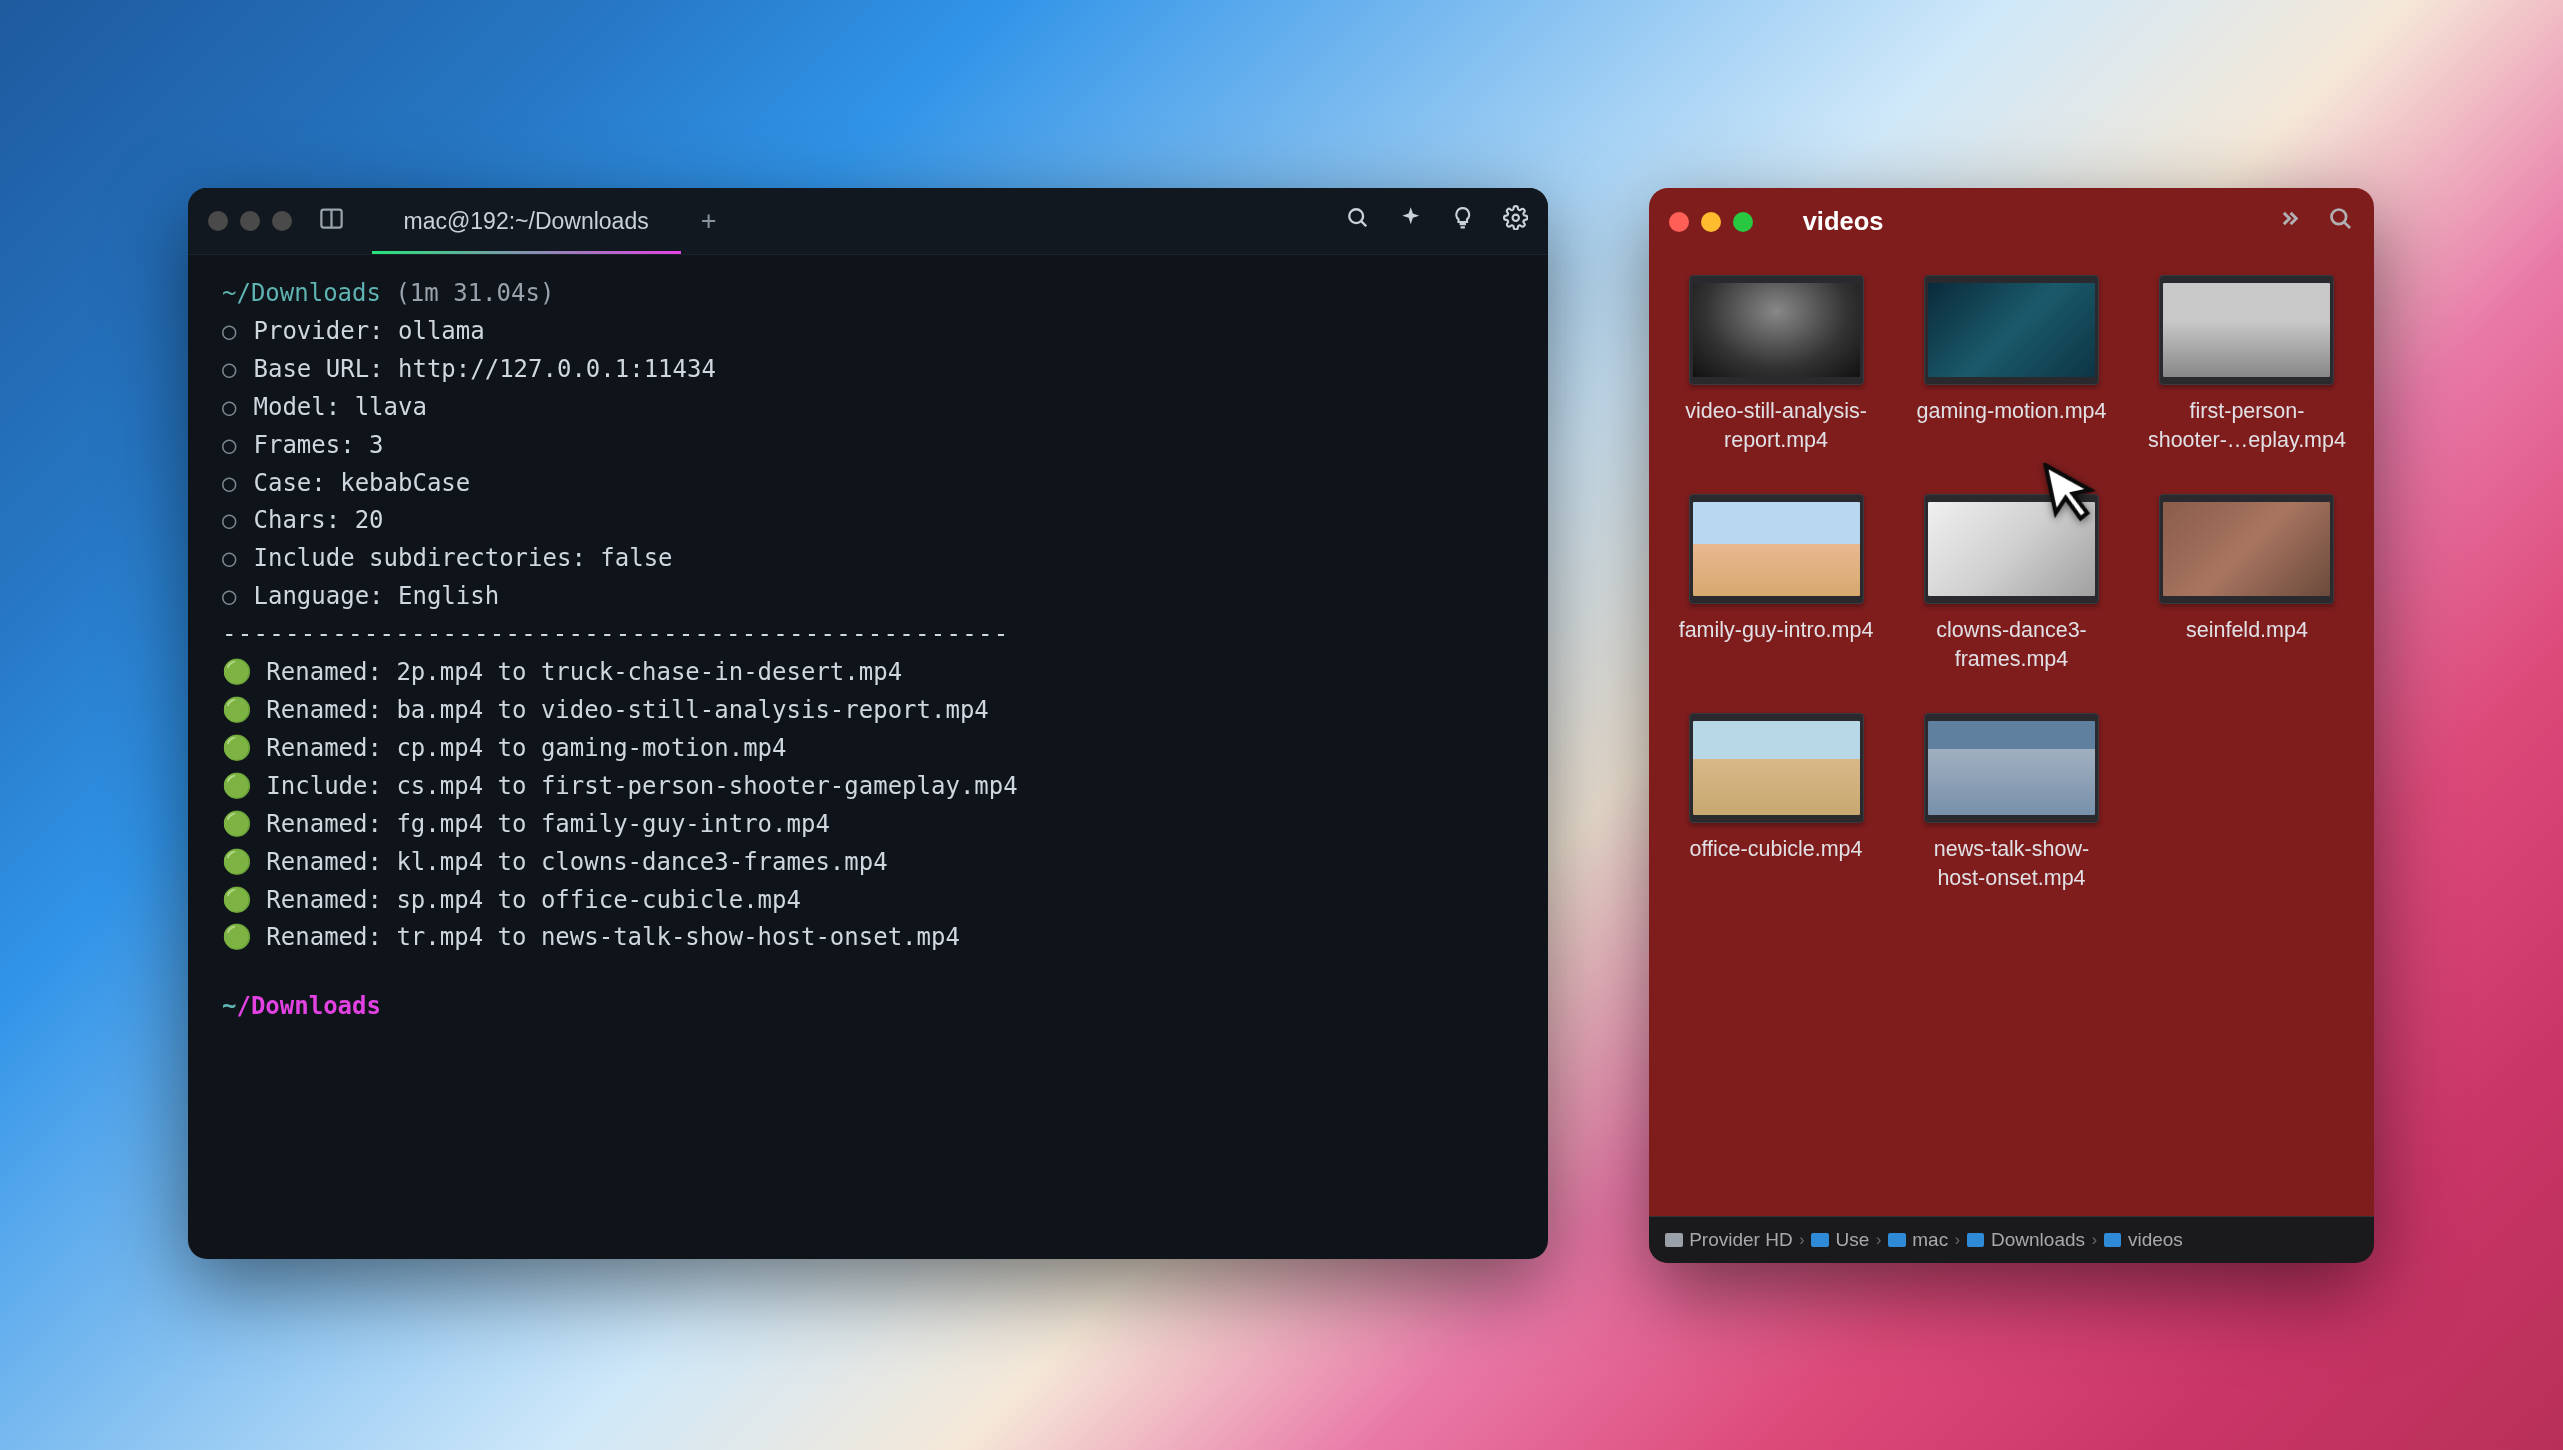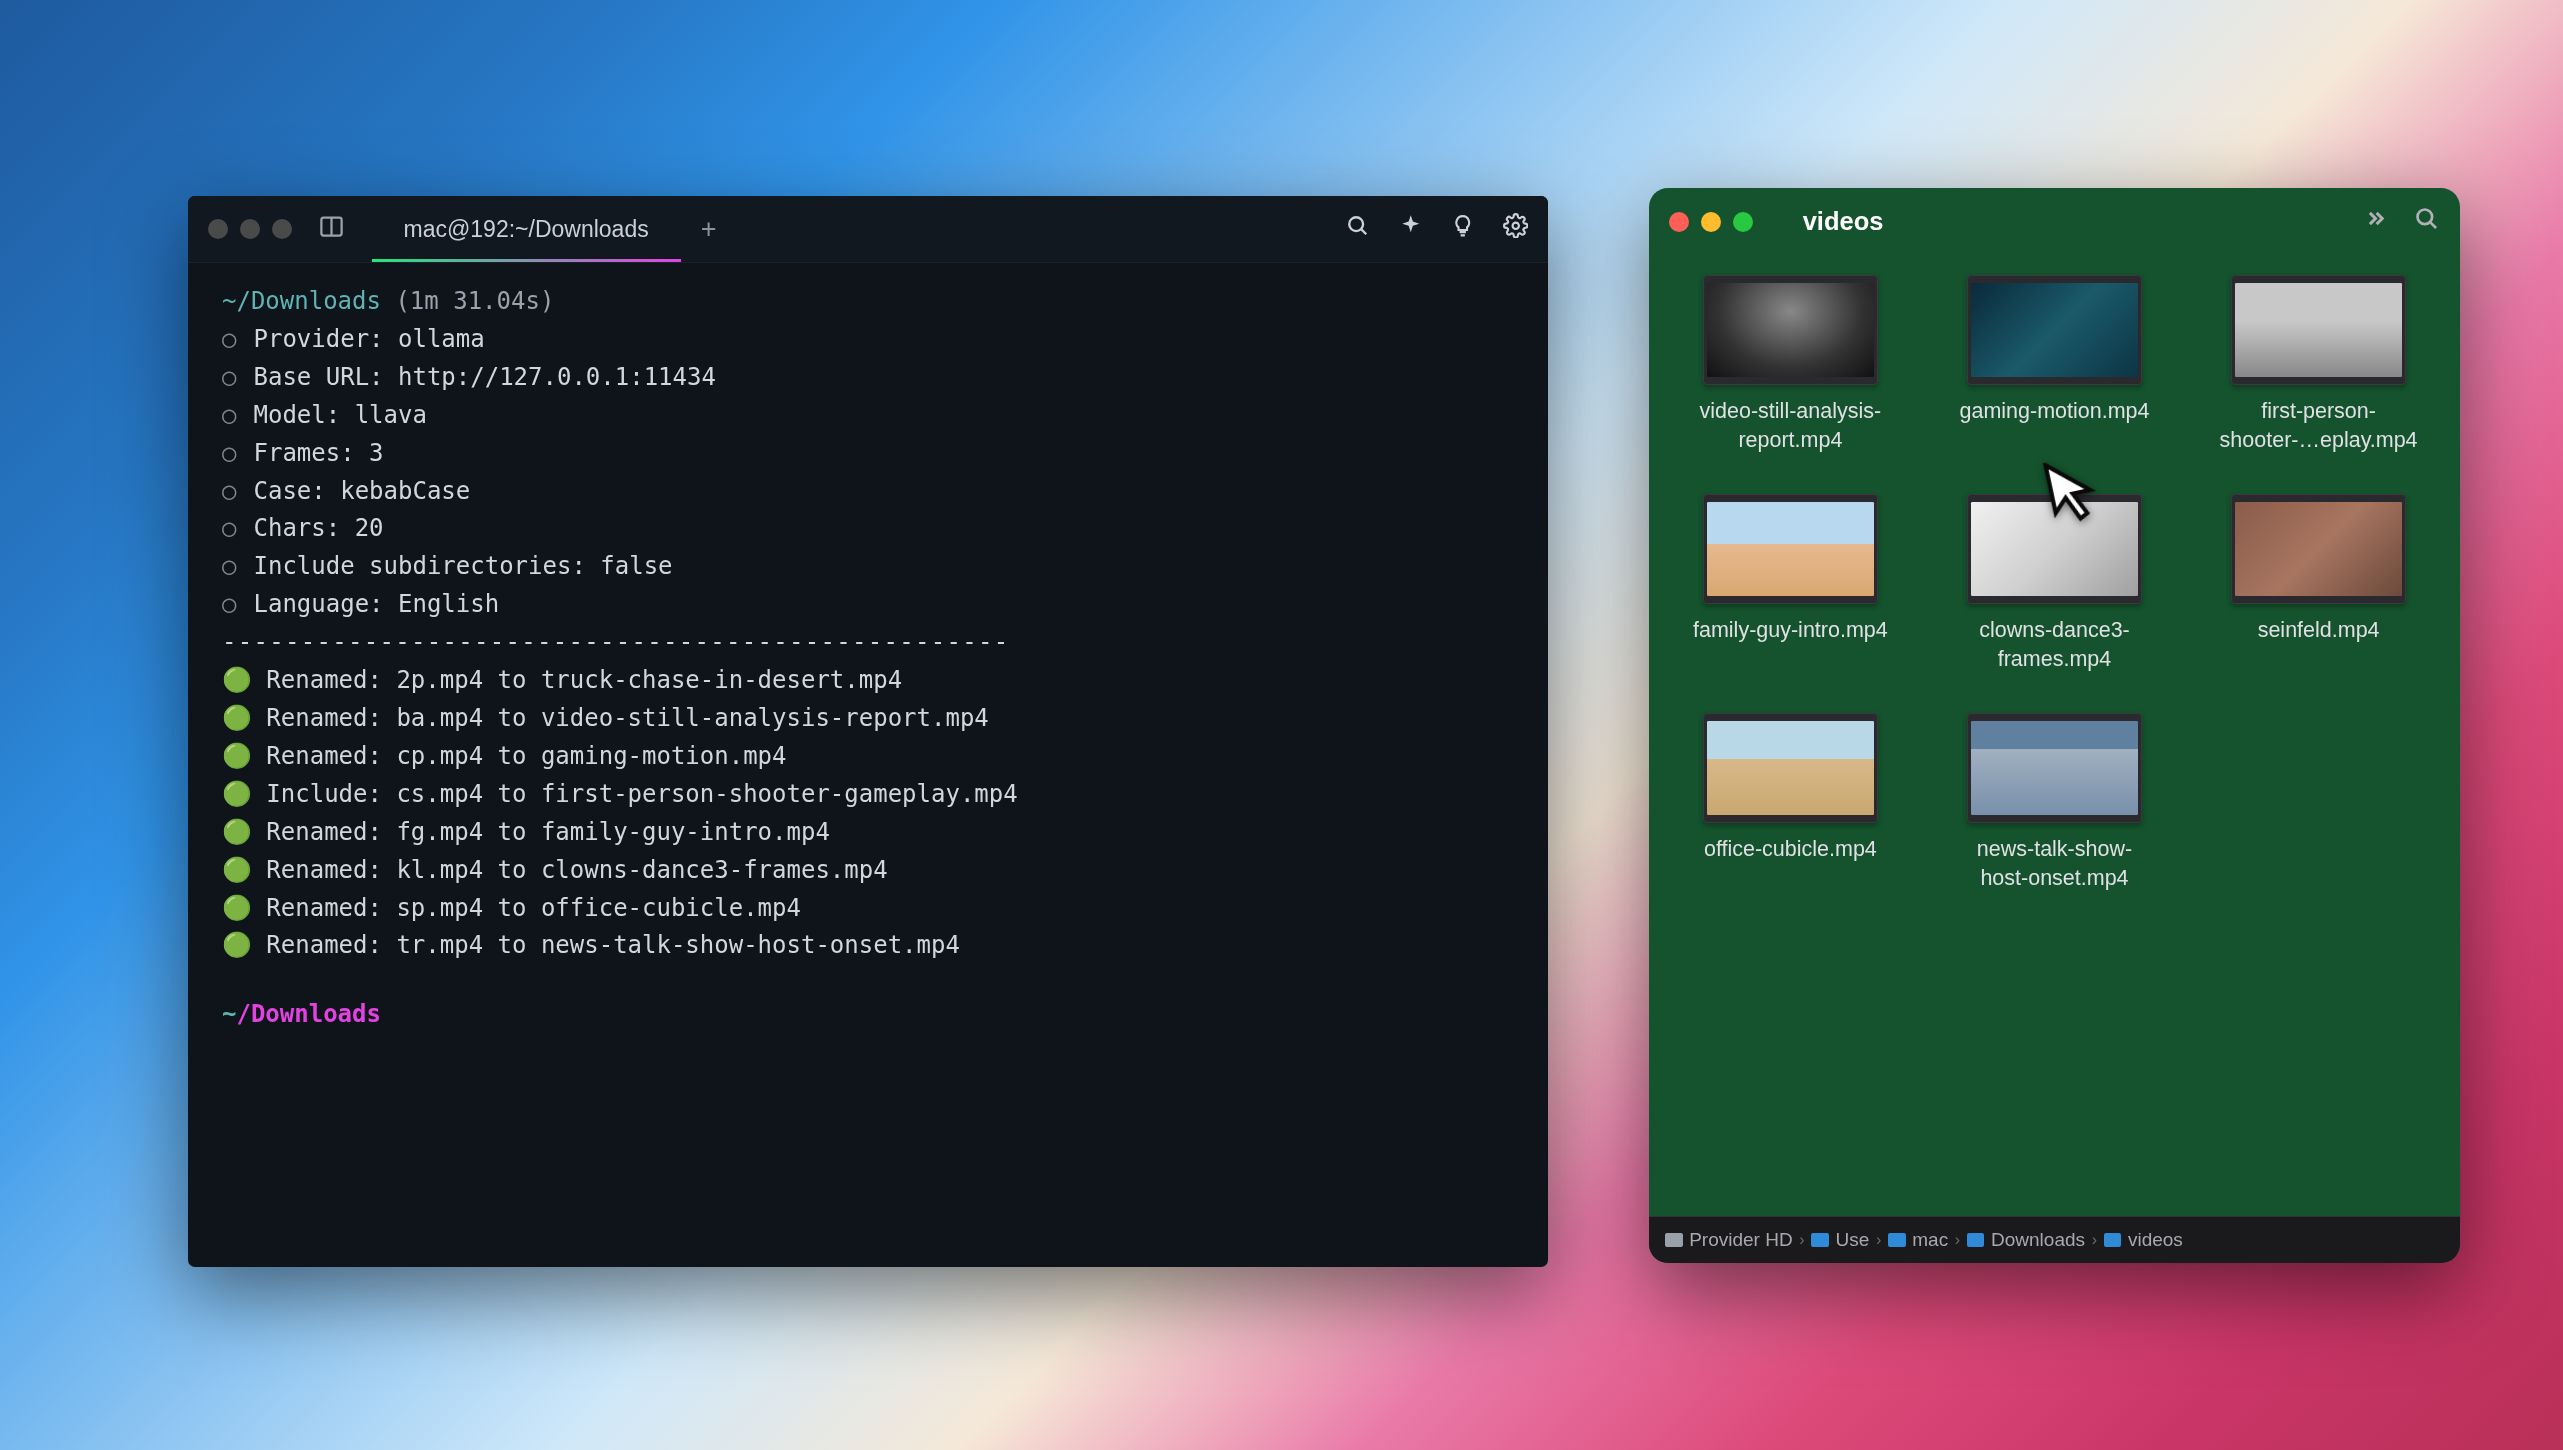--- a/index.html
+++ b/index.html
@@ -9,25 +9,25 @@
   background: linear-gradient(135deg, #1e5a9e 0%, #2676c3 15%, #3194e8 25%, #cfe8f9 50%, #f5e8d8 60%, #e97aa8 70%, #dc4a7a 80%, #c93567 90%, #b83058 100%);
   font-family: -apple-system, BlinkMacSystemFont, "Segoe UI", sans-serif;
   position: relative;
   overflow: hidden;
 }
 
 
 .terminal-window {
   position: absolute;
   left: 188px;
-  top: 196px;
+  top: 188px;
   width: 1360px;
   height: 1071px;
   background: #0e1419;
-  border-radius: 7px;
+  border-radius: 19px;
   box-shadow: 0 27px 81px rgba(0,0,0,0.5);
   overflow: hidden;
   display: flex;
   flex-direction: column;
 }
 .terminal-titlebar {
   height: 67px;
   background: #12181f;
   display: flex;
   align-items: center;
@@ -84,23 +84,23 @@
 .green-dot { color: #2ecc71; }
 .dashes { color: #d0d7de; letter-spacing: 1.3px; }
 .cwd-magenta { color: #e342e3; font-weight: 700; }
 .tilde { color: #5fb3b3; font-weight: 700; }
 
 
 .finder-window {
   position: absolute;
   left: 1649px;
   top: 188px;
-  width: 811px;
+  width: 725px;
   height: 1075px;
-  background: #14532d;
+  background: #7f1d1d;
   border-radius: 19px;
   box-shadow: 0 27px 81px rgba(0,0,0,0.5);
   overflow: hidden;
   display: flex;
   flex-direction: column;
 }
 .finder-titlebar {
   height: 67px;
   display: flex;
   align-items: center;

